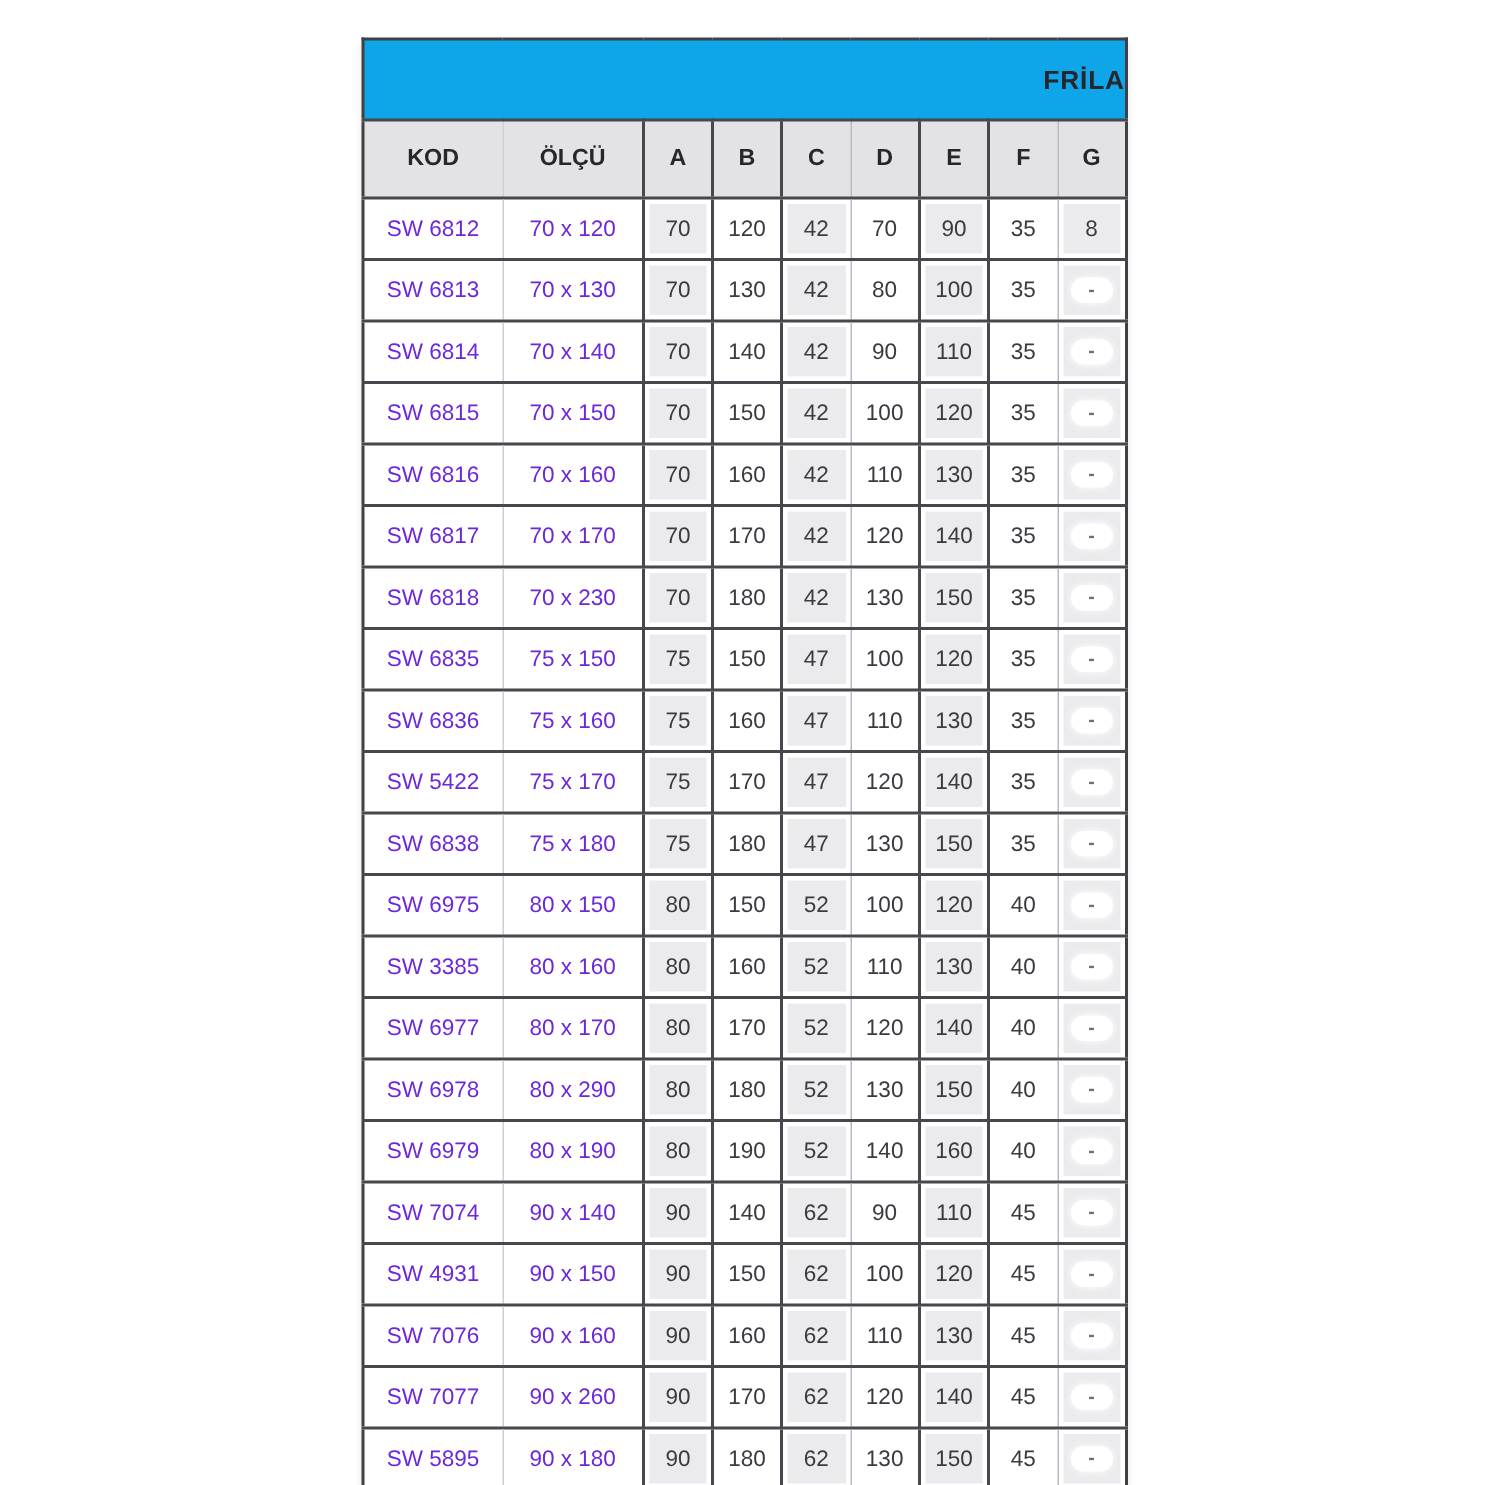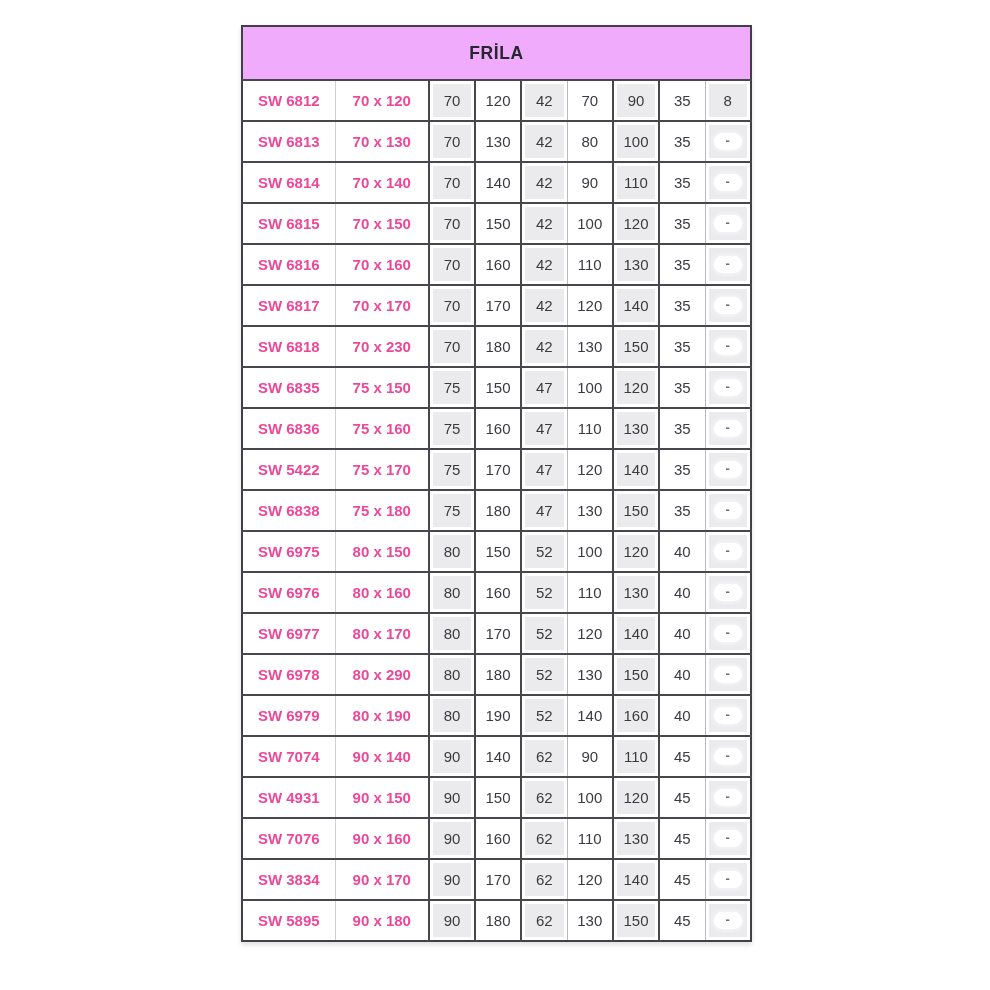--- a/index.html
+++ b/index.html
@@ -22,27 +22,28 @@
     box-shadow: 0 3px 5px rgba(0,0,0,0.12);
     background: #ffffff;
   }
   col.c-kod  { width: 93px; }
   col.c-olcu { width: 94px; }
   col.c-val  { width: 46px; }
 
   th, td { padding: 0; vertical-align: middle; text-align: center; }
 
   .title-cell {
-    background: #f0abfc;
+    background: #0ea5e9;
     height: 52px;
     font-weight: bold;
     font-size: 17.5px;
     letter-spacing: 0.6px;
     color: #26262c;
     border-bottom: 2px solid #47474d;
+    text-align: right;
   }
   .hcell {
     background: #e3e3e6;
     height: 50px;
     font-weight: bold;
     font-size: 15.5px;
     color: #26262c;
     border-bottom: 2px solid #47474d;
   }
   tr.data { height: 39.6px; }
@@ -57,23 +58,23 @@
   .box {
     margin: 3px;
     height: 33px;
     display: flex;
     align-items: center;
     justify-content: center;
     font-size: 15px;
     color: #3a3a41;
   }
   .box.label {
-    font-weight: bold;
+    font-weight: normal;
     font-size: 15px;
-    color: #ec4899;
+    color: #6d28d9;
   }
   .box.shaded { background: #ebebee; }
 
   .dash {
     background: #ffffff;
     border-radius: 9px;
     min-width: 20px;
     height: 17px;
     line-height: 16px;
     padding: 0 4px;
@@ -96,20 +97,31 @@
         <col class="c-val">
         <col class="c-val">
       <col class="c-val">
         <col class="c-val">
         <col class="c-val">
     </colgroup>
     <thead>
       <tr>
         <th class="title-cell" colspan="9">FRİLA</th>
       </tr>
+      <tr>
+          <th class="hcell col0">KOD</th>
+          <th class="hcell col1">ÖLÇÜ</th>
+          <th class="hcell col2">A</th>
+          <th class="hcell col3">B</th>
+          <th class="hcell col4">C</th>
+          <th class="hcell col5">D</th>
+          <th class="hcell col6">E</th>
+          <th class="hcell col7">F</th>
+          <th class="hcell col8">G</th>
+        </tr>
     </thead>
     <tbody>
         <tr class="data">
           <td class="col0">
             <div class="box label">SW 6812</div>
           </td>
           <td class="col1">
             <div class="box label">70 x 120</div>
           </td>
           <td class="col2">
@@ -470,21 +482,21 @@
             <div class="box">40</div>
           </td>
           <td class="col8">
             <div class="box shaded">
               <span class="dash">-</span>
             </div>
           </td>
         </tr>
         <tr class="data">
           <td class="col0">
-            <div class="box label">SW 6976</div>
+            <div class="box label">SW 3385</div>
           </td>
           <td class="col1">
             <div class="box label">80 x 160</div>
           </td>
           <td class="col2">
             <div class="box shaded">80</div>
           </td>
           <td class="col3">
             <div class="box">160</div>
           </td>
@@ -687,24 +699,24 @@
             <div class="box">45</div>
           </td>
           <td class="col8">
             <div class="box shaded">
               <span class="dash">-</span>
             </div>
           </td>
         </tr>
         <tr class="data">
           <td class="col0">
-            <div class="box label">SW 3834</div>
-          </td>
-          <td class="col1">
-            <div class="box label">90 x 170</div>
+            <div class="box label">SW 7077</div>
+          </td>
+          <td class="col1">
+            <div class="box label">90 x 260</div>
           </td>
           <td class="col2">
             <div class="box shaded">90</div>
           </td>
           <td class="col3">
             <div class="box">170</div>
           </td>
           <td class="col4">
             <div class="box shaded">62</div>
           </td>

